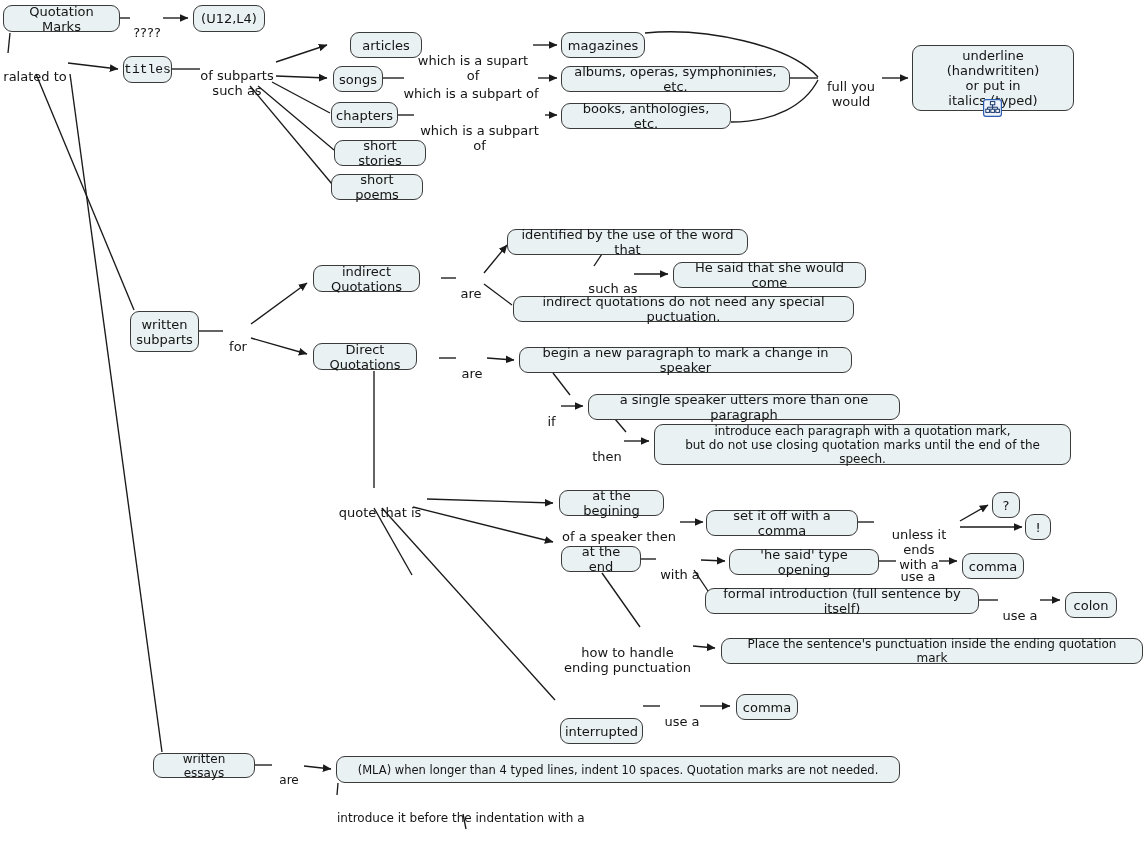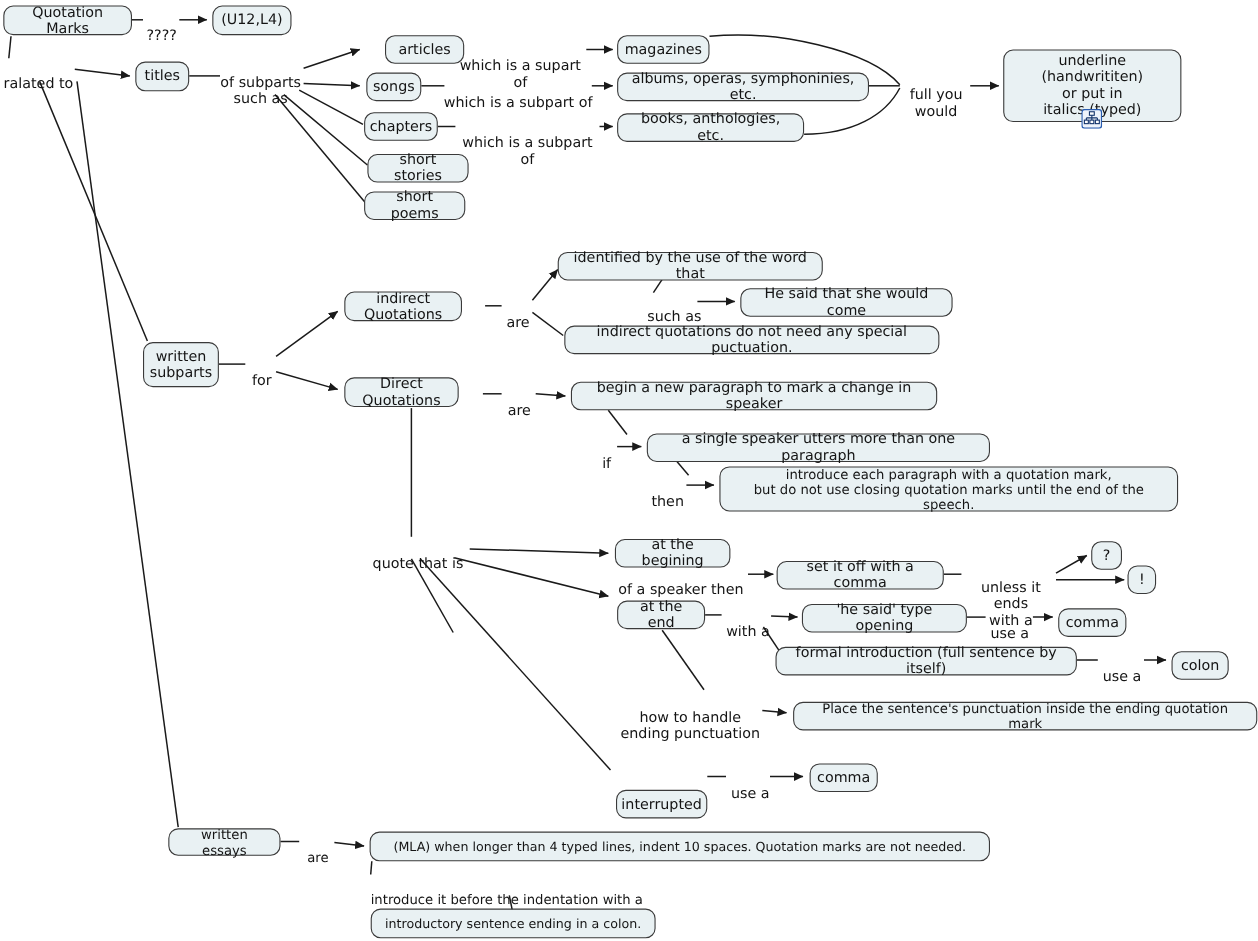--- a/index.html
+++ b/index.html
@@ -189,21 +189,21 @@
   </div>
 
   <div class="node" style="left:193px; top:5px; width:72px; height:27px;">
     <span>(U12,L4)</span>
   </div>
 
   <div class="label" style="left:2px; top:54px; width:66px;">
     <span>ralated to</span>
   </div>
 
-  <div class="node" style="left:123px; top:56px; width:49px; height:27px;">
+  <div class="node" style="left:123px; top:56px; width:49px; height:27px;font-family:Liberation Mono, monospace;">
     <span>titles</span>
   </div>
 
   <div class="label" style="left:196px; top:53px; width:82px;">
     <span>of subparts
 such as</span>
   </div>
 
   <div class="node" style="left:350px; top:32px; width:72px; height:26px;">
     <span>articles</span>
@@ -422,17 +422,14 @@
   </div>
 
   <div class="node tiny" style="left:336px; top:756px; width:564px; height:27px;">
     <span>(MLA) when longer than 4 typed lines, indent 10 spaces. Quotation marks are not needed.</span>
   </div>
 
   <div class="label small" style="left:337px; top:797px; width:252px; text-align:left;">
     <span>introduce it before the indentation with a</span>
   </div>
 
-  <div class="node tiny" style="left:337px; top:826px; width:259px; height:27px;">
-    <span>introductory sentence ending in a colon.</span>
-  </div>
 
 </div>
 
 </body></html>

